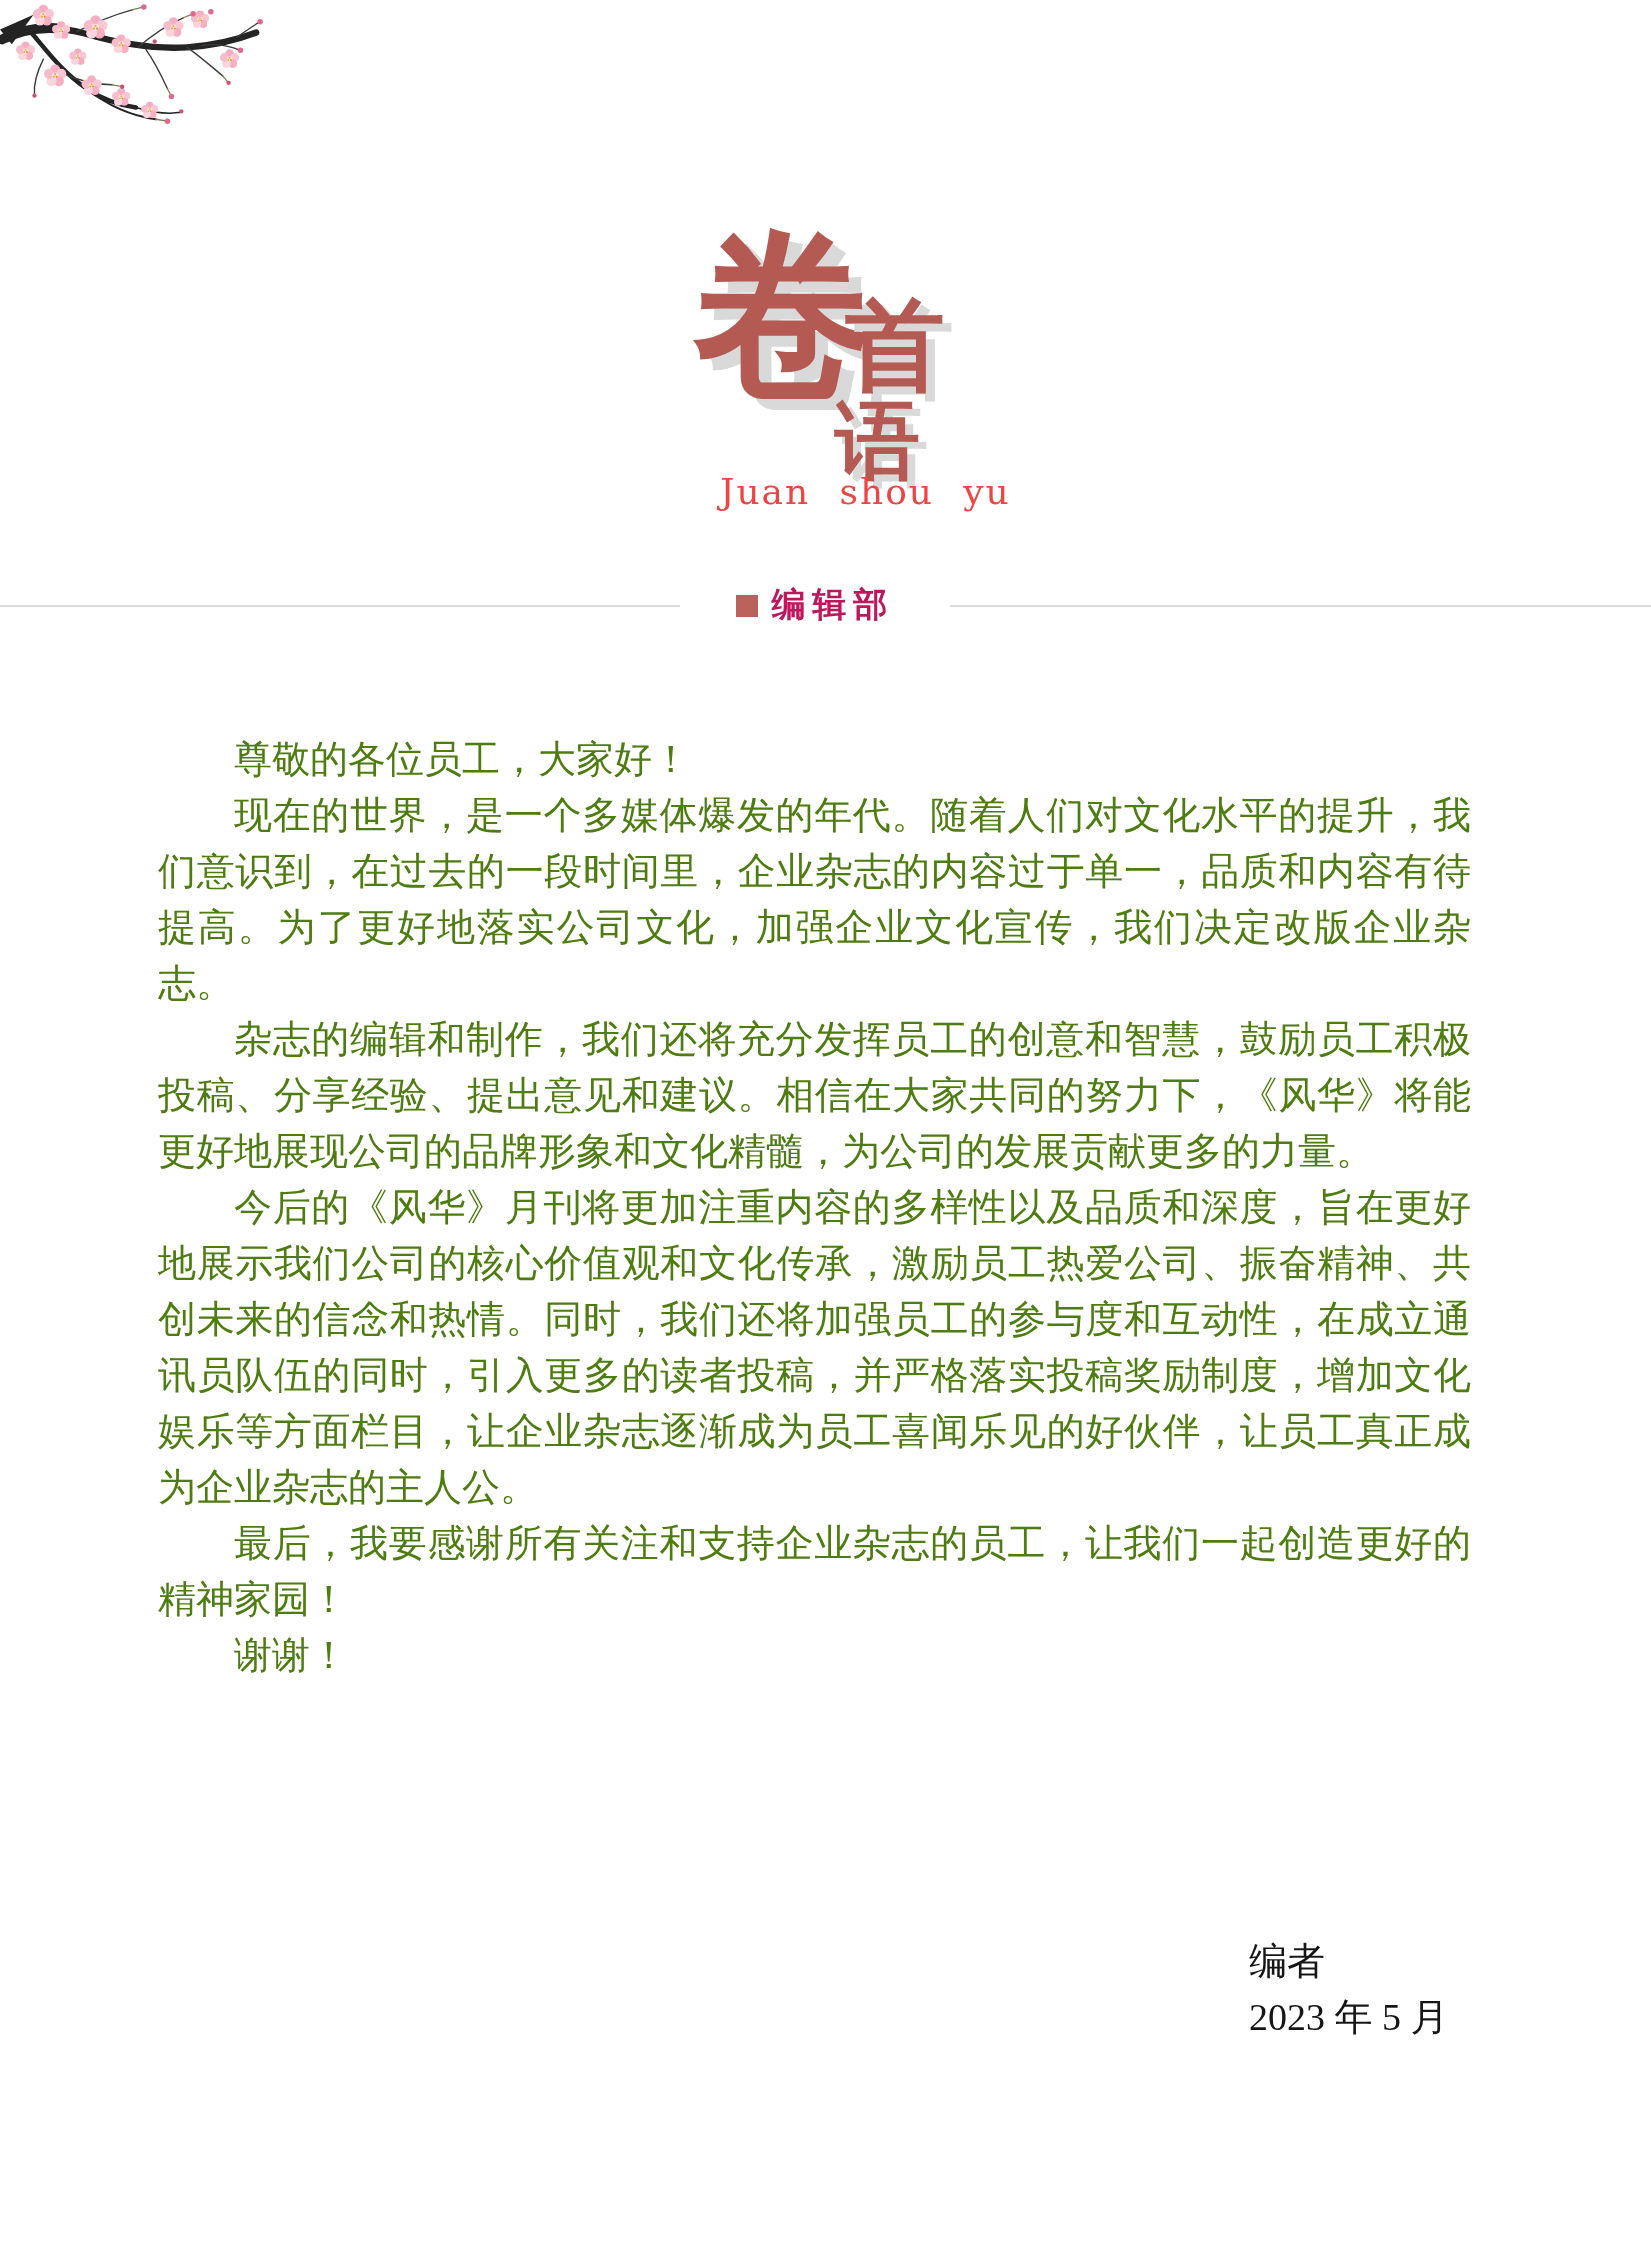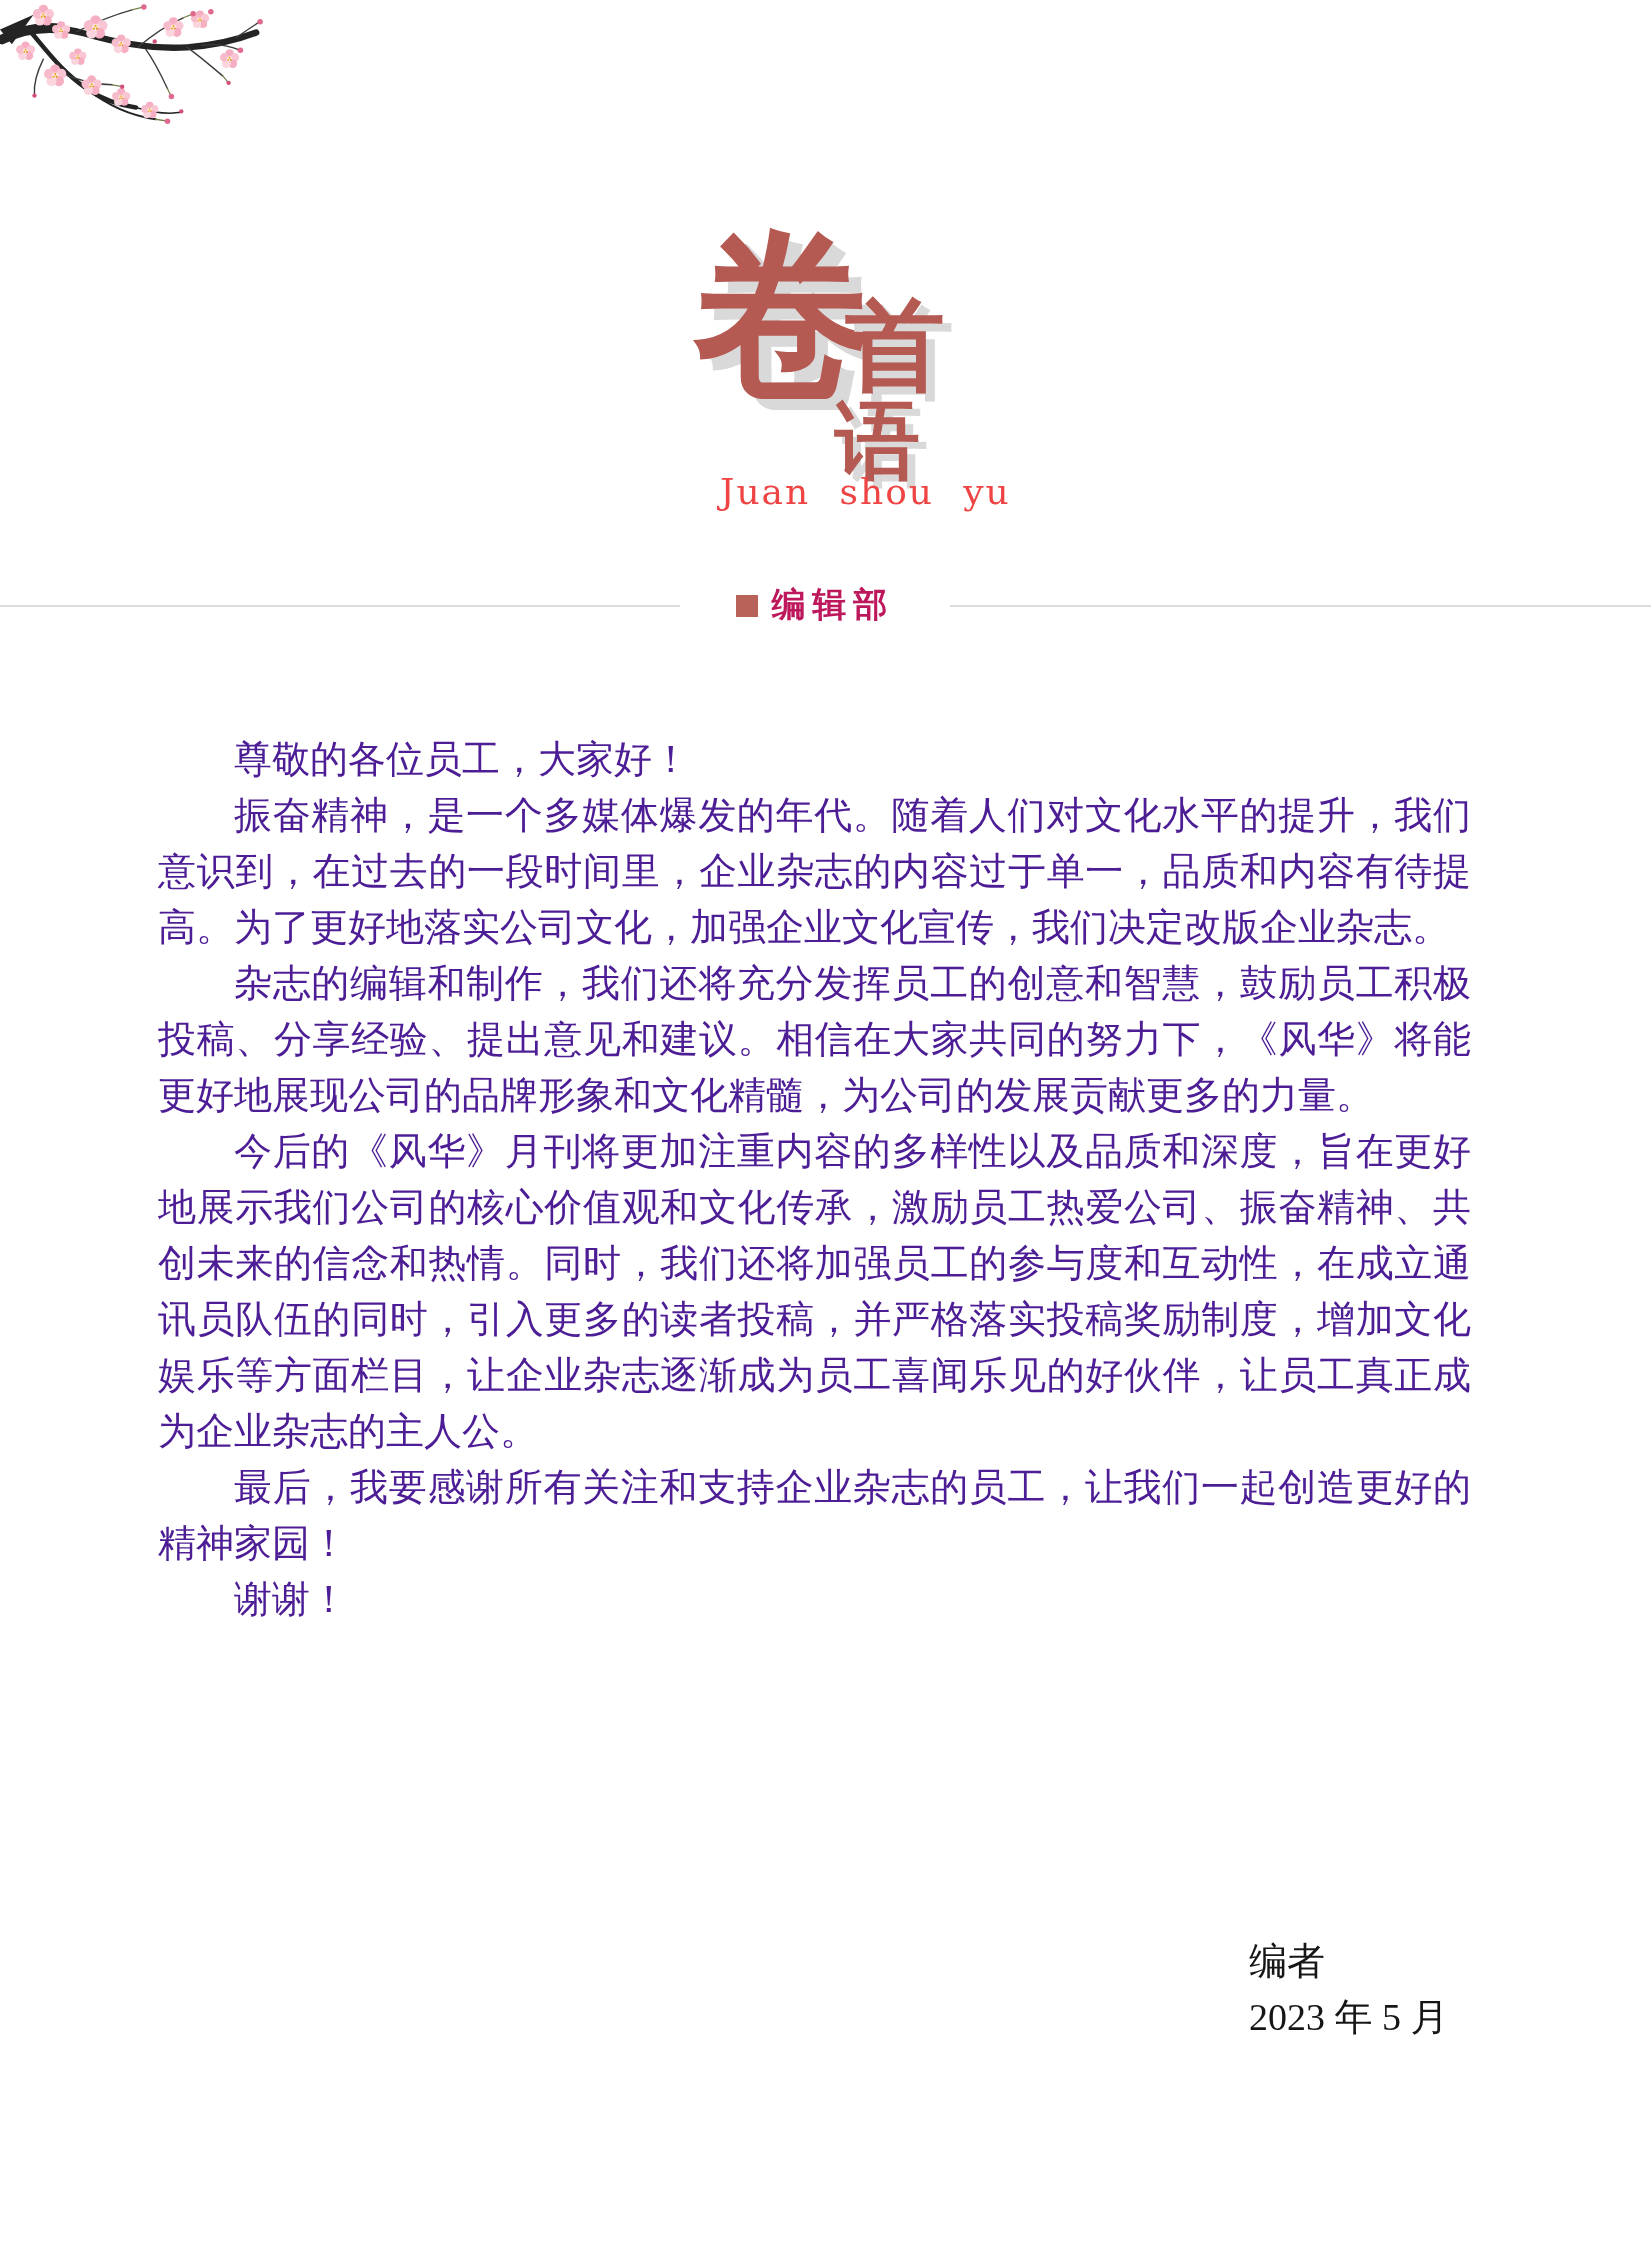--- a/index.html
+++ b/index.html
@@ -57,21 +57,21 @@
 
   
   .letter {
     position:absolute; left:158px; top:731px; width:1313px;
   }
   .letter p {
     margin:0;
     font-size:38px; line-height:56px;
     text-align:justify; text-justify:inter-ideograph;
     text-indent:2em;
-    color:#4c1d95;
+    color:#4d7c0f;
   }
 
   
   .signature {
     position:absolute; left:1249px; top:1933px; width:244px;
     text-align:left;
     font-size:38px; line-height:56px; color:#161616;
   }
 </style>
 </head>
@@ -158,21 +158,21 @@
   </div>
 
   <div class="divider"></div>
   <div class="section-label">
     <span class="bullet"></span>
     <span class="label">编辑部</span>
   </div>
 
   <div class="letter">
     <p>尊敬的各位员工，大家好！</p>
-    <p>振奋精神，是一个多媒体爆发的年代。随着人们对文化水平的提升，我们意识到，在过去的一段时间里，企业杂志的内容过于单一，品质和内容有待提高。为了更好地落实公司文化，加强企业文化宣传，我们决定改版企业杂志。</p>
+    <p>现在的世界，是一个多媒体爆发的年代。随着人们对文化水平的提升，我们意识到，在过去的一段时间里，企业杂志的内容过于单一，品质和内容有待提高。为了更好地落实公司文化，加强企业文化宣传，我们决定改版企业杂志。</p>
     <p>杂志的编辑和制作，我们还将充分发挥员工的创意和智慧，鼓励员工积极投稿、分享经验、提出意见和建议。相信在大家共同的努力下，《风华》将能更好地展现公司的品牌形象和文化精髓，为公司的发展贡献更多的力量。</p>
     <p>今后的《风华》月刊将更加注重内容的多样性以及品质和深度，旨在更好地展示我们公司的核心价值观和文化传承，激励员工热爱公司、振奋精神、共创未来的信念和热情。同时，我们还将加强员工的参与度和互动性，在成立通讯员队伍的同时，引入更多的读者投稿，并严格落实投稿奖励制度，增加文化娱乐等方面栏目，让企业杂志逐渐成为员工喜闻乐见的好伙伴，让员工真正成为企业杂志的主人公。</p>
     <p>最后，我要感谢所有关注和支持企业杂志的员工，让我们一起创造更好的精神家园！</p>
     <p>谢谢！</p>
   </div>
 
   <div class="signature">
     <div>编者</div>
     <div>2023 年 5 月</div>
   </div>

